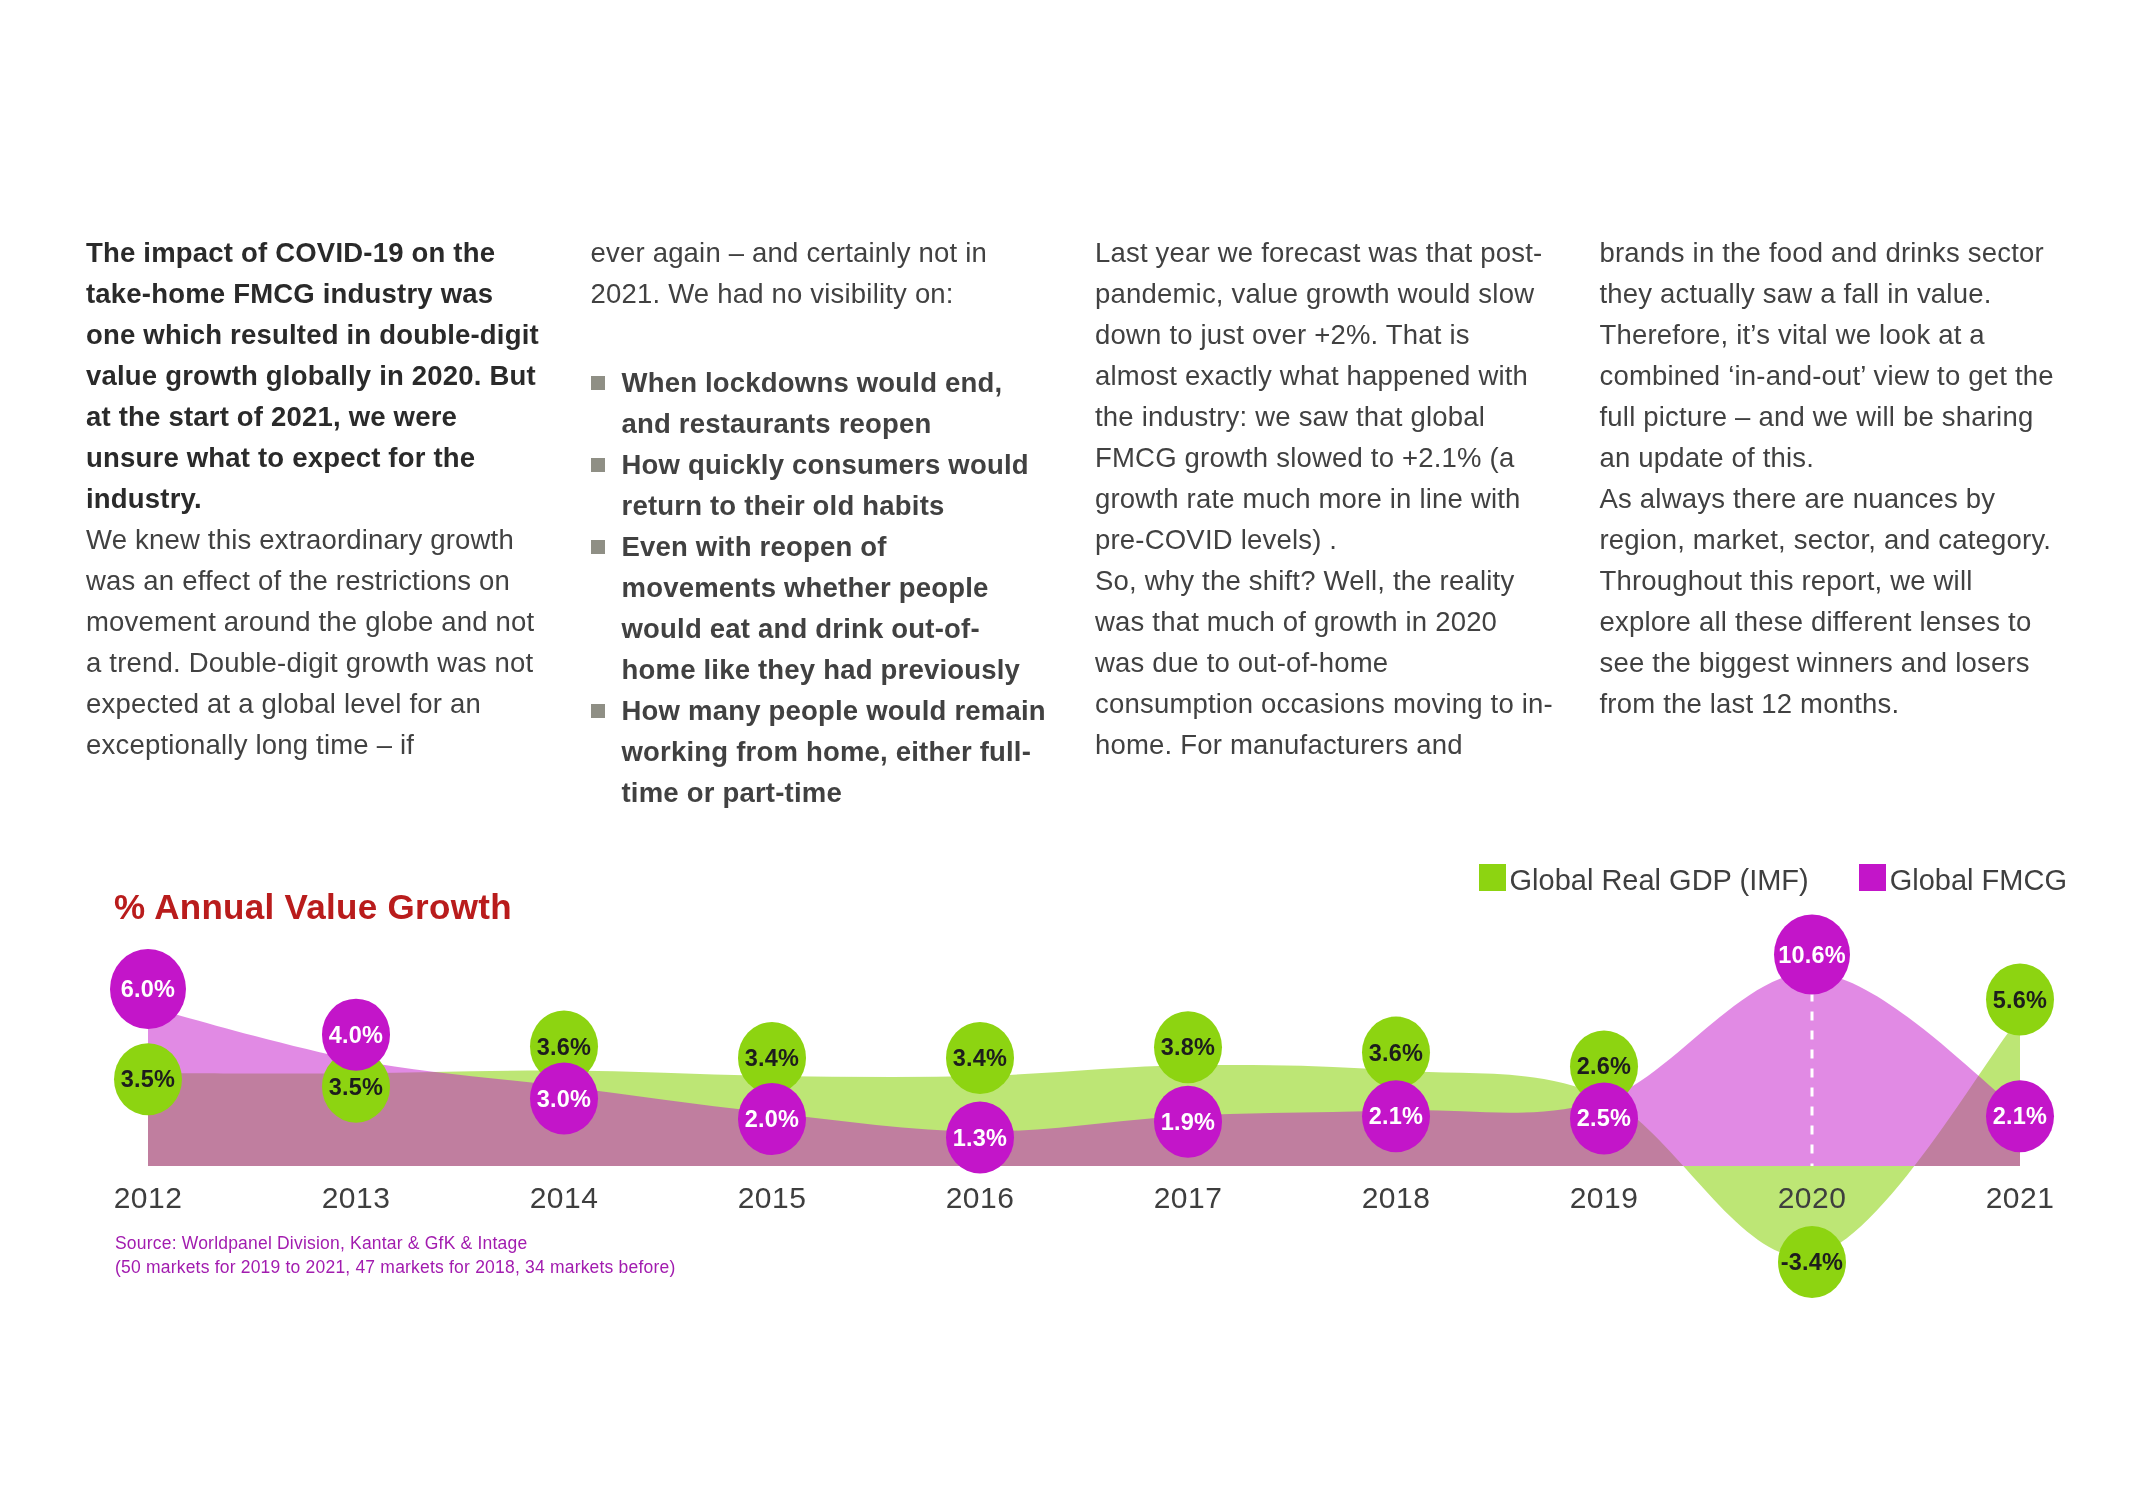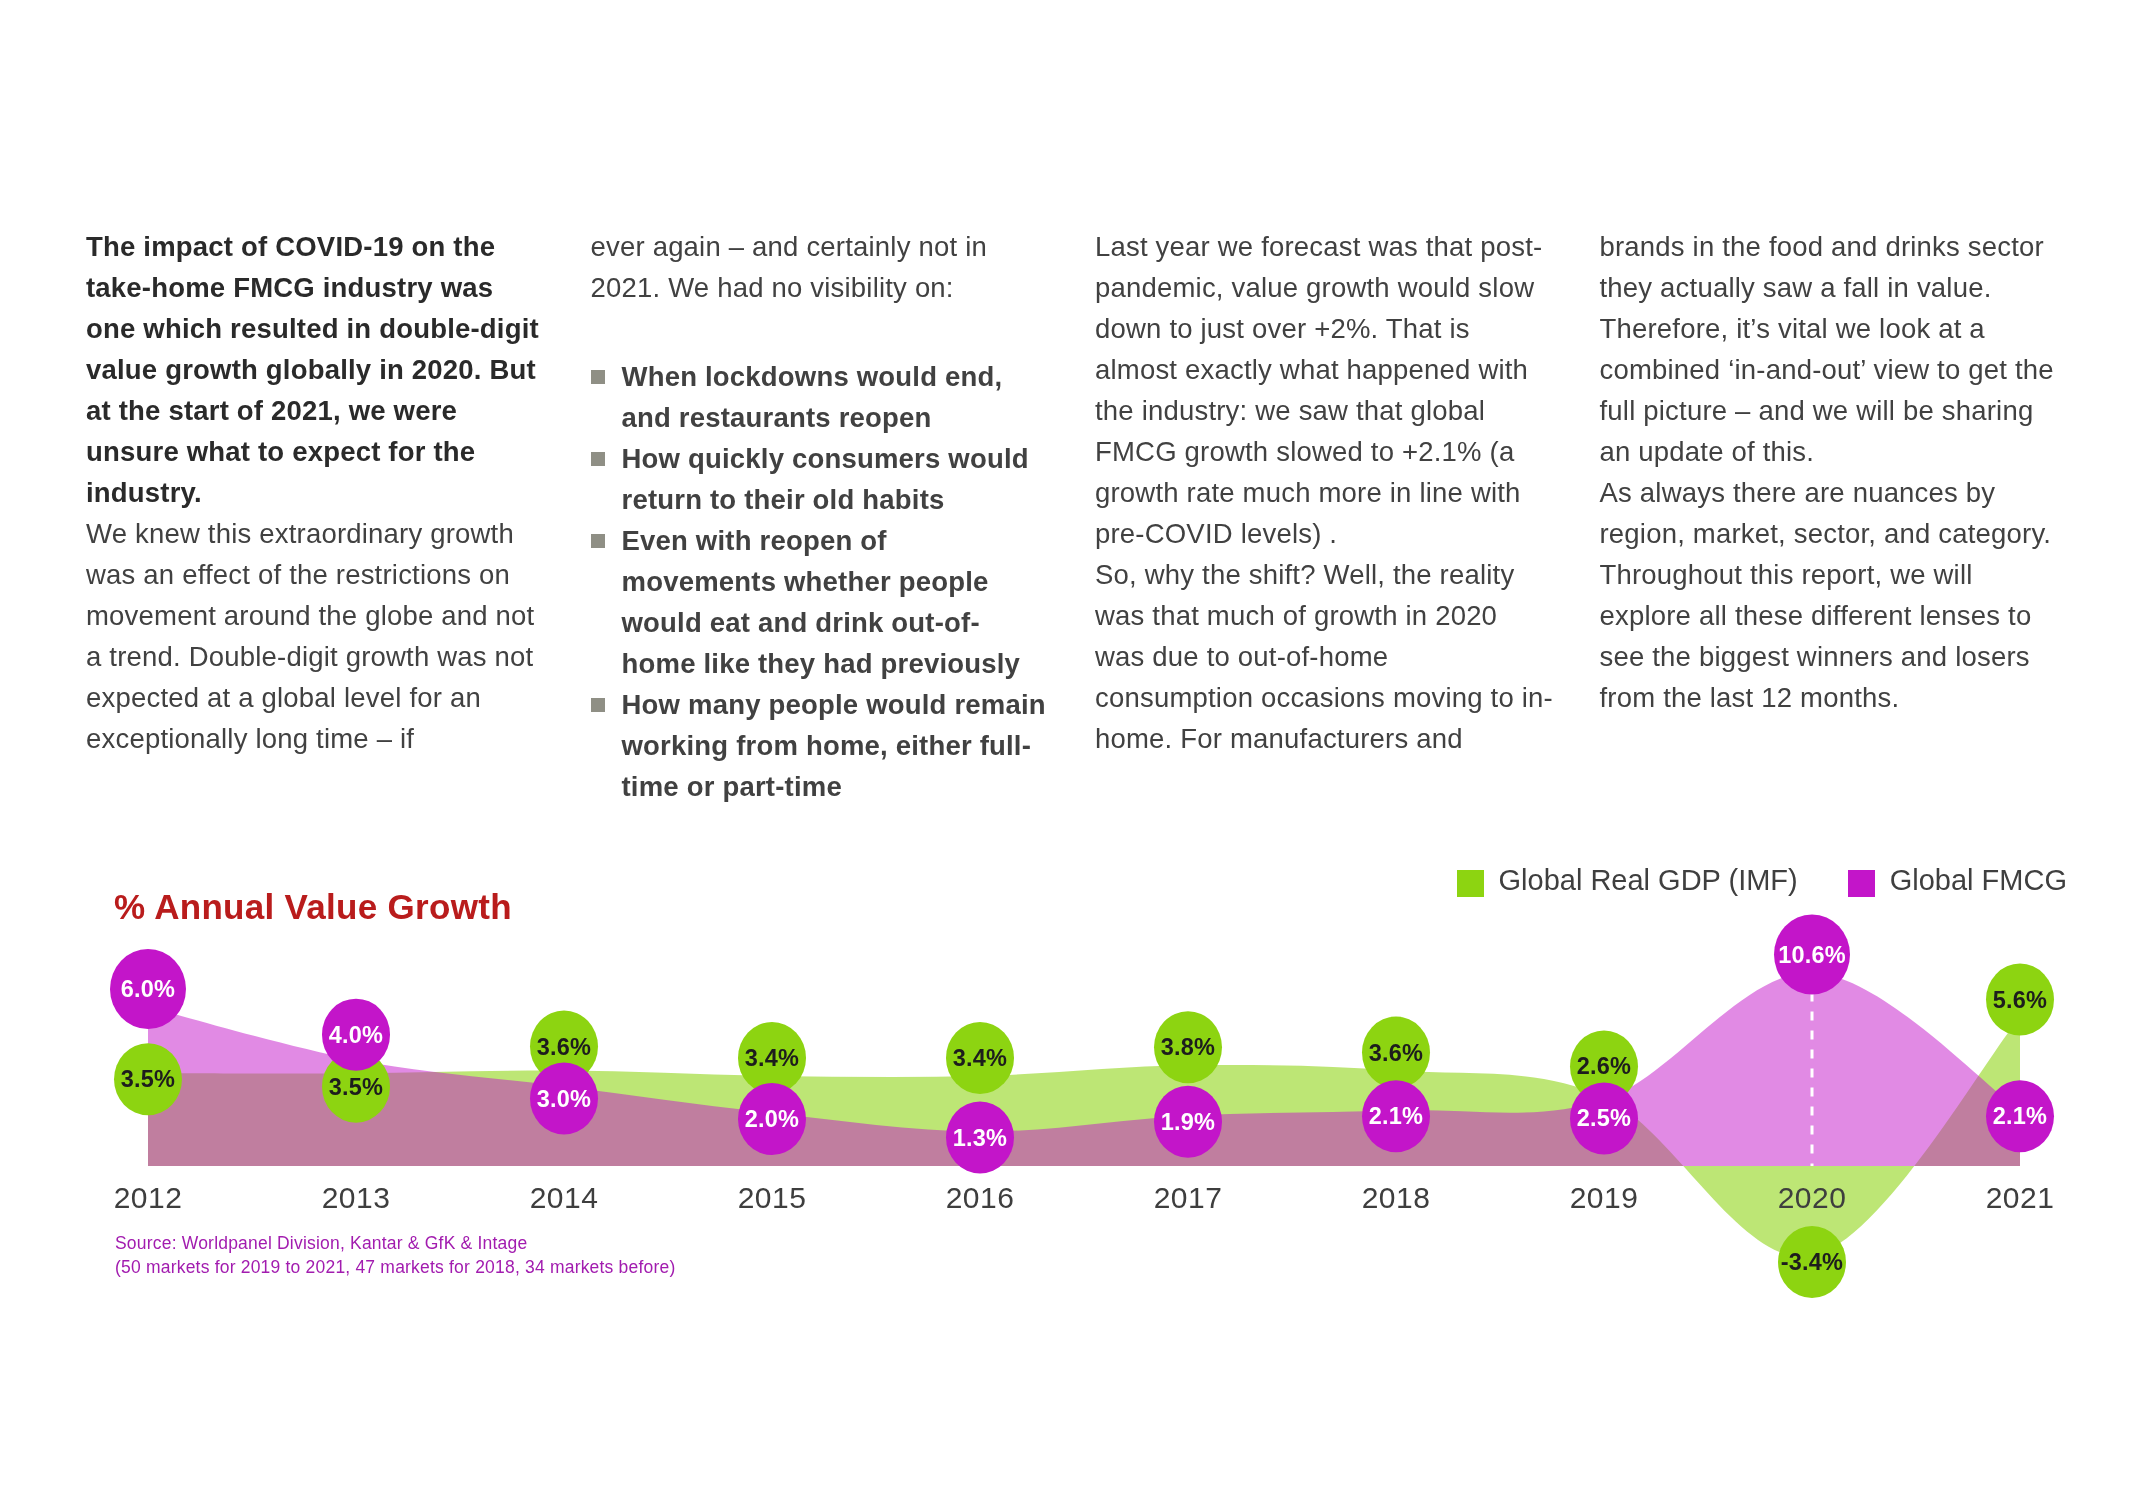--- a/index.html
+++ b/index.html
@@ -2,41 +2,41 @@
 <html><head>
 <meta charset="utf-8">
 <style>
   html,body{margin:0;padding:0;}
   body{
     width:2129px;height:1505px;position:relative;background:#ffffff;
     font-family:"Liberation Sans", sans-serif;overflow:hidden;
   }
   
   .columns{
-    position:absolute;left:86px;top:226px;width:1972px;
+    position:absolute;left:86px;top:232px;width:1972px;
     display:grid;grid-template-columns:repeat(4,1fr);column-gap:46px;
     font-size:27.5px;line-height:41px;color:#414141;letter-spacing:.2px;
   }
   .columns p{margin:0;}
   .intro{font-weight:bold;color:#2a2a2a;}
   .spaced{margin-top:62px;}
   .prewrap{white-space:pre-line;}
   ul.bullets{list-style:none;margin:48px 0 0 0;padding:0;font-weight:bold;}
   ul.bullets li{display:grid;grid-template-columns:31px 1fr;}
   .sq{width:14px;height:14px;background:#8f8f85;margin-top:14px;}
   
   .chart-title{
     position:absolute;left:114px;top:858px;font-size:35px;font-weight:bold;
     color:#b91c1c;letter-spacing:.3px;
   }
   .legend{
     position:absolute;top:864px;right:62px;display:flex;gap:50px;align-items:center;
     font-size:29px;color:#3f3f3f;
   }
-  .legend-item{display:flex;align-items:flex-end;gap:15px;}
+  .legend-item{display:flex;align-items:flex-start;gap:4px;}
   .swatch{width:27px;height:27px;flex:none;}
   svg.chart{position:absolute;left:0;top:0;width:2129px;height:1505px;}
   svg.chart text{font-family:"Liberation Sans", sans-serif;}
   svg.chart .yr{font-size:30px;fill:#3e3e3e;letter-spacing:.5px;}
   svg.chart .bubble-label{font-size:23.5px;font-weight:bold;letter-spacing:.2px;}
   .source{
     position:absolute;left:115px;top:1231px;font-size:17.5px;line-height:24px;color:#a21caf;
     letter-spacing:.2px;
   }
 </style>

